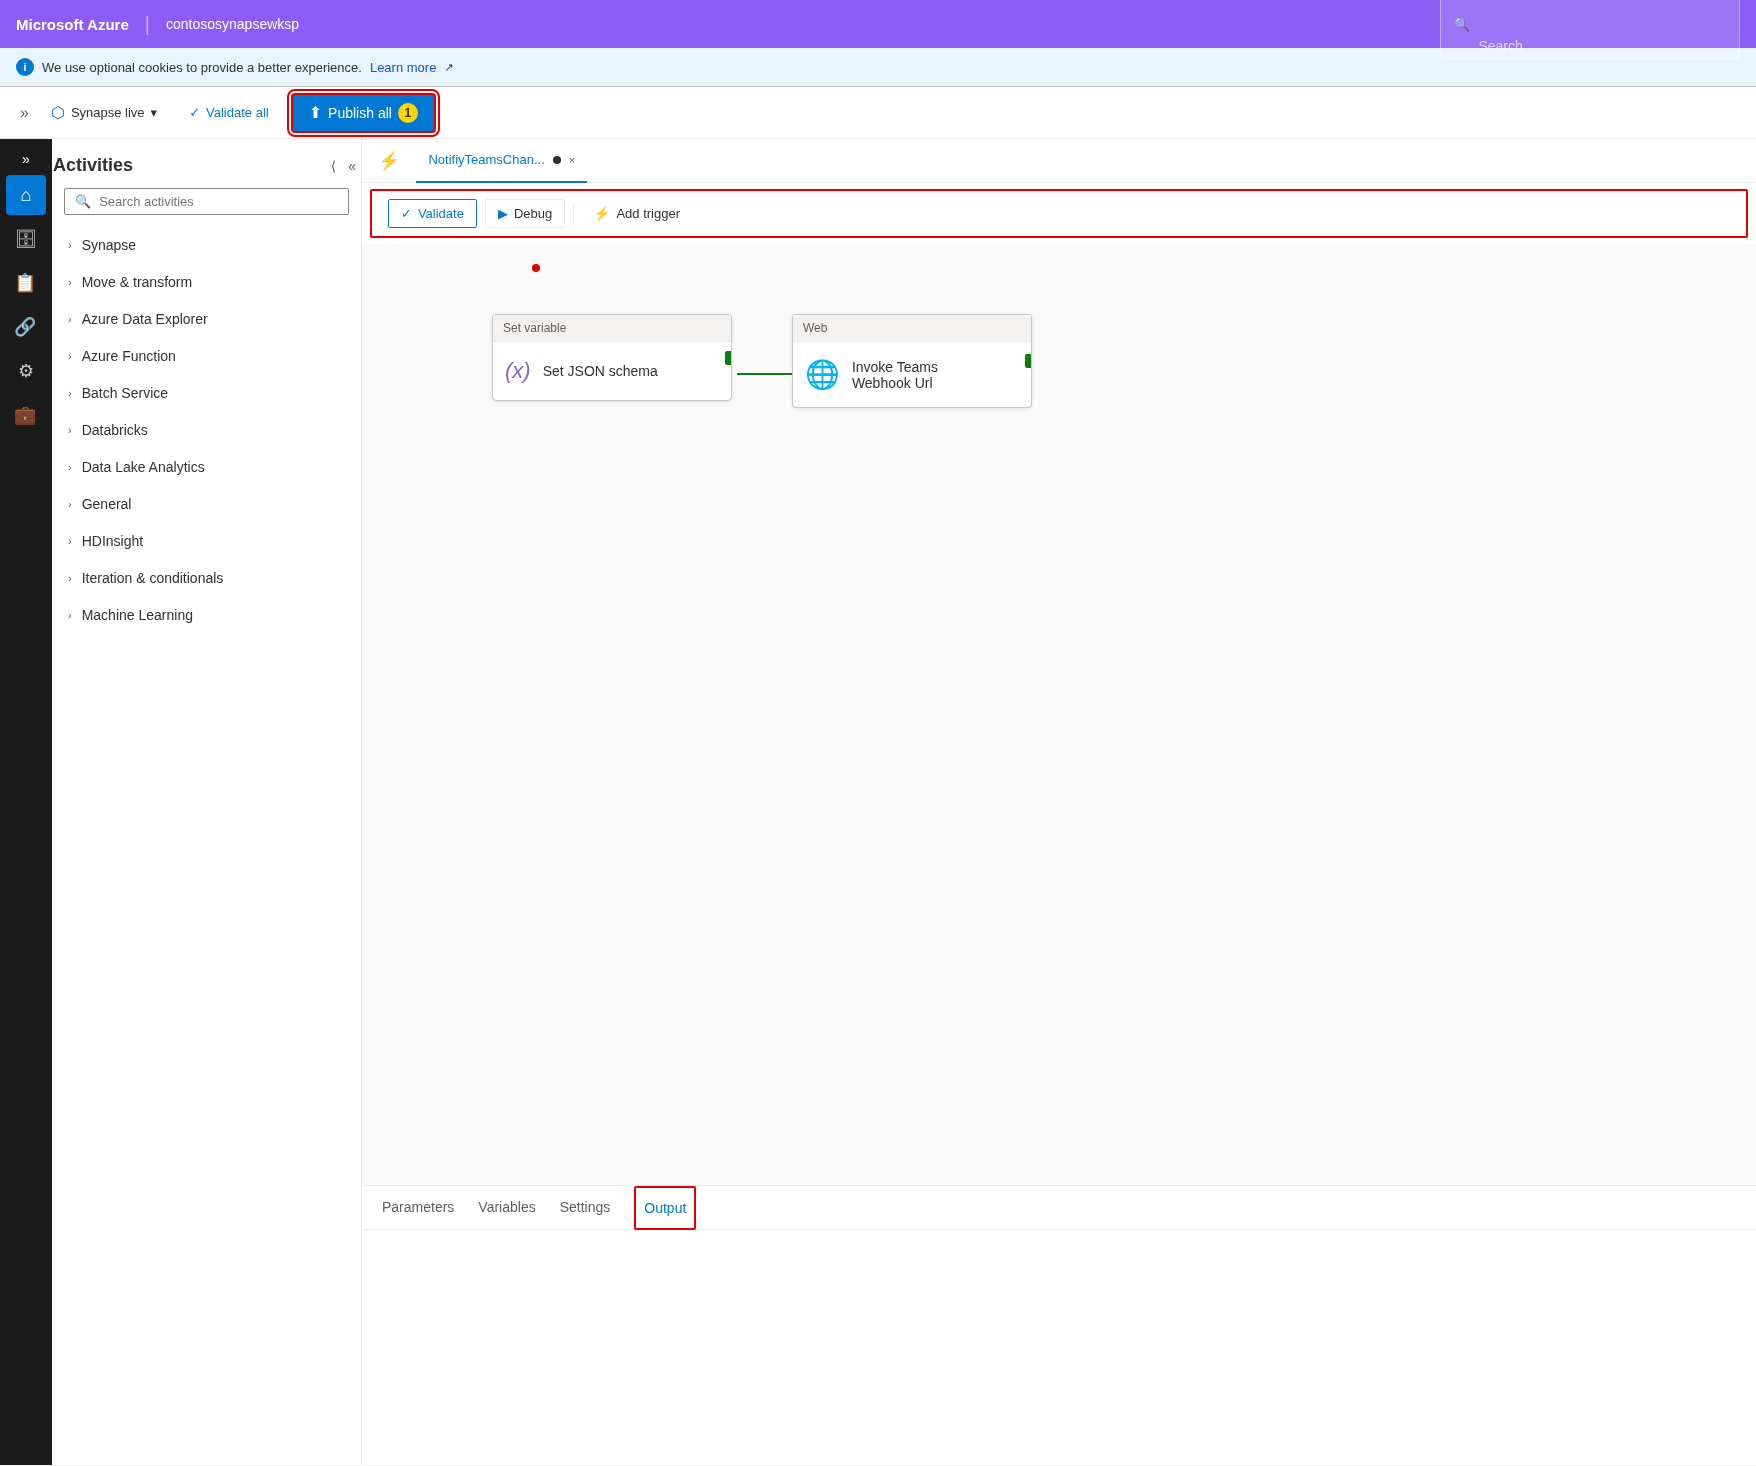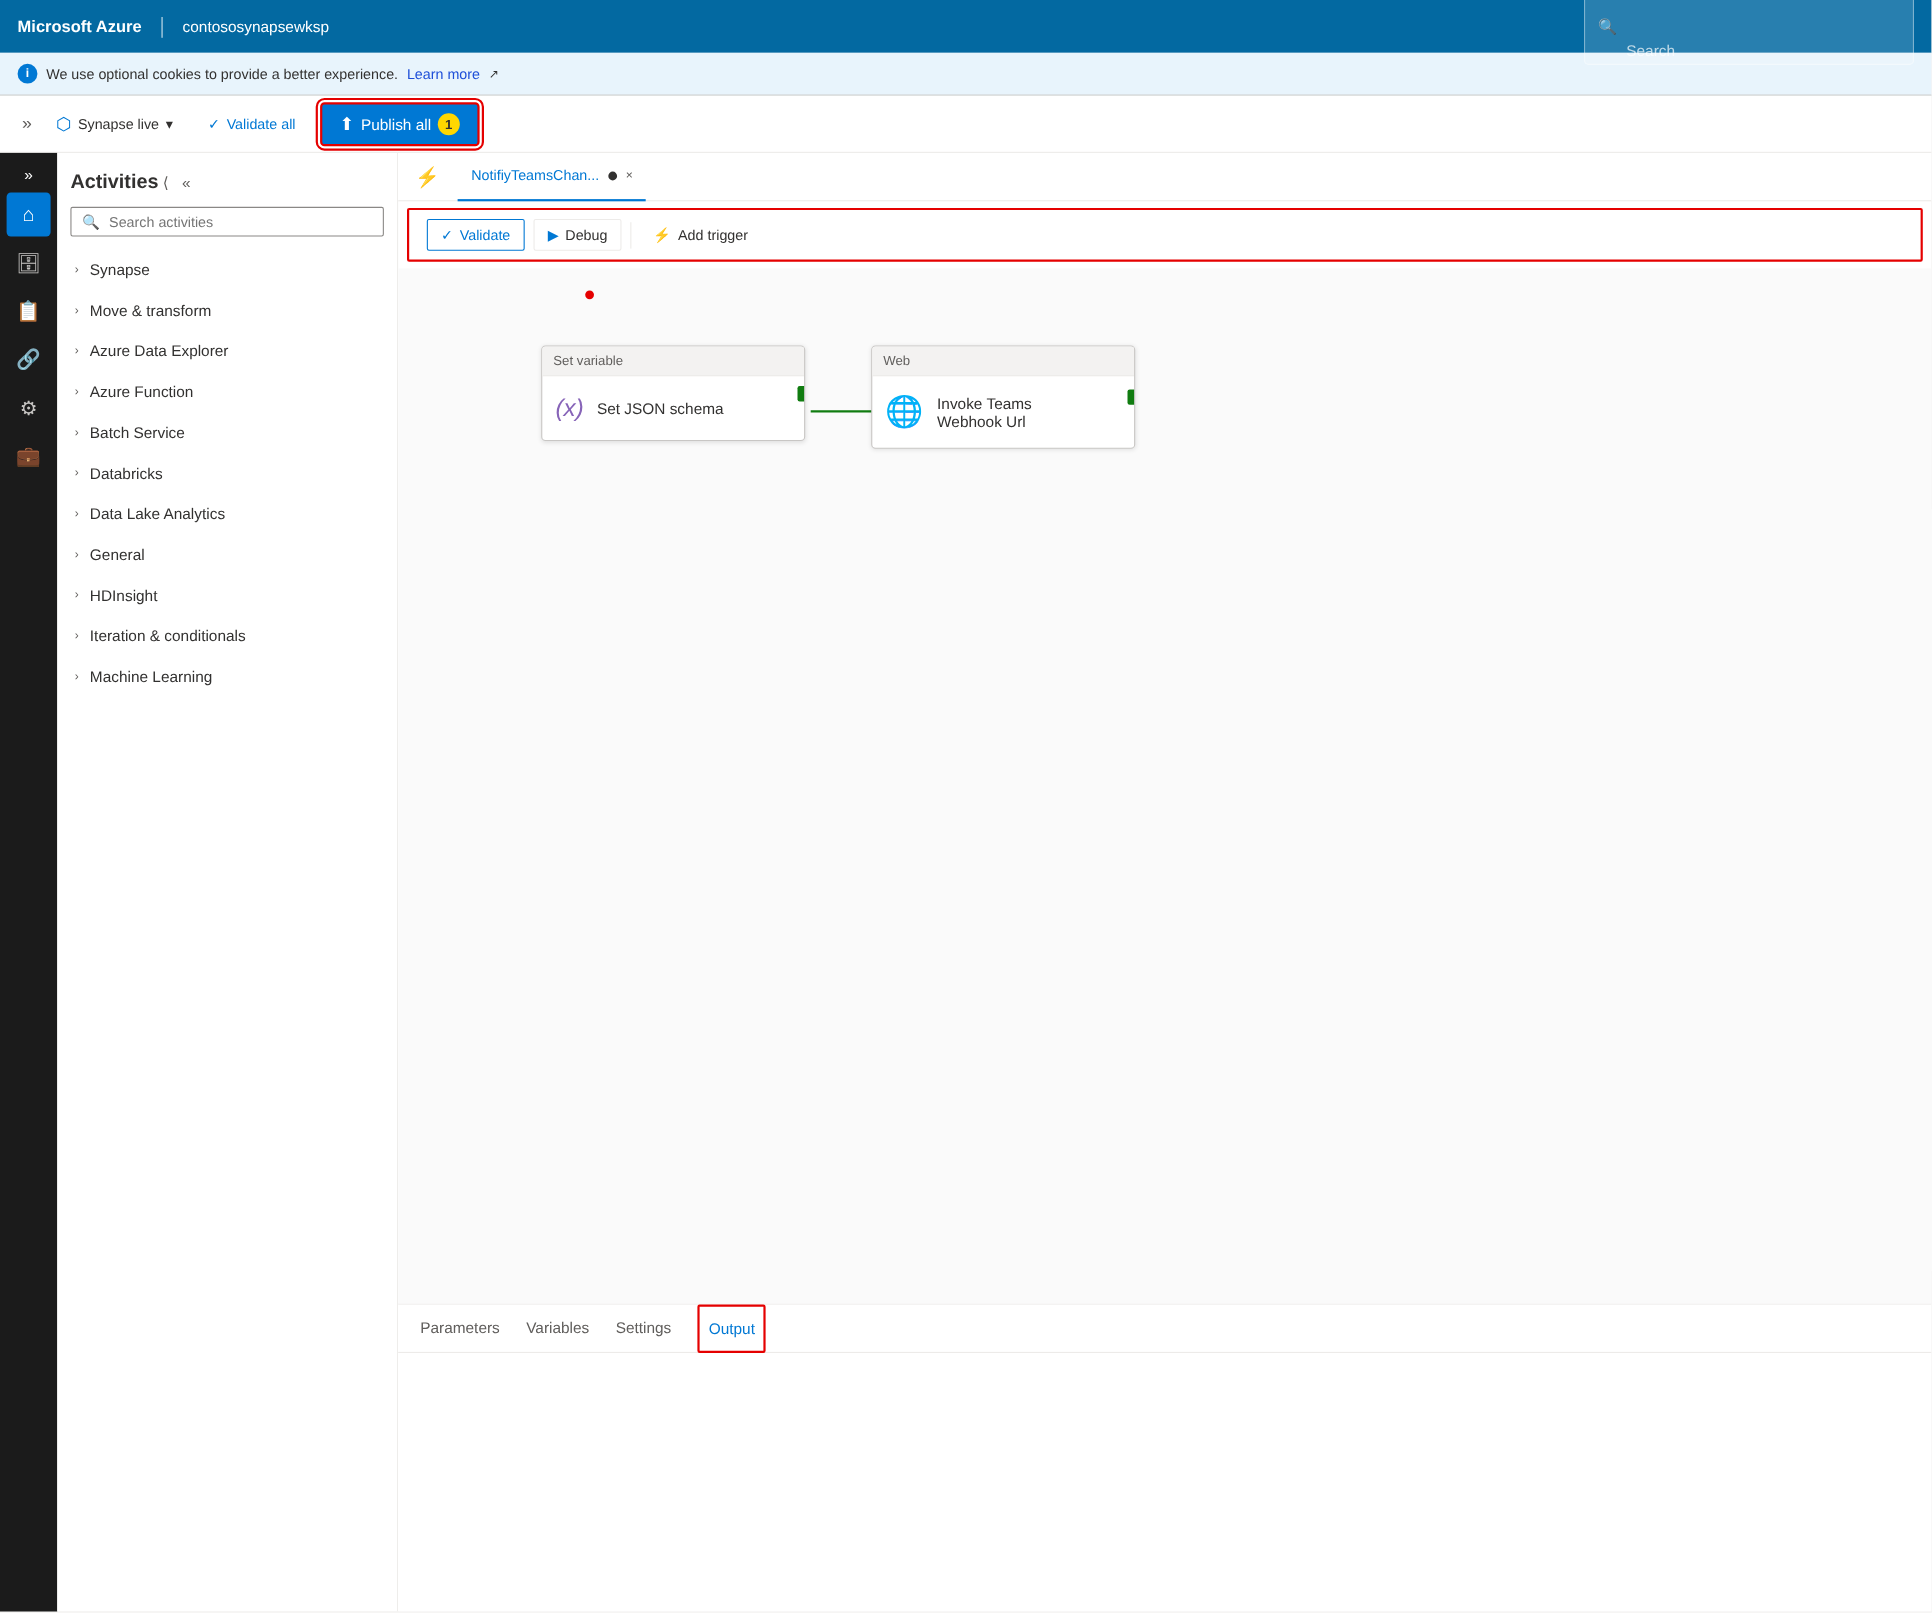--- a/index.html
+++ b/index.html
@@ -1,20 +1,20 @@
 <!DOCTYPE html>
 <html><head>
   <meta charset="utf-8">
   <style>
     * { box-sizing: border-box; margin: 0; padding: 0; }
     body { font-family: 'Segoe UI', sans-serif; font-size: 14px; background: #f3f2f1; overflow: hidden; width: 1756px; height: 1466px; }
 
     
     .top-bar {
-      background: #0369a1;
+      background: #8b5cf6;
       height: 48px;
       display: flex;
       align-items: center;
       padding: 0 16px;
       gap: 12px;
     }
     .top-bar-title {
       color: white;
       font-weight: 700;
       font-size: 15px;
@@ -181,22 +181,22 @@
       width: 310px;
       background: white;
       border-right: 1px solid #edebe9;
       display: flex;
       flex-direction: column;
       flex-shrink: 0;
     }
     .activities-header-row {
       display: flex;
       align-items: center;
-      justify-content: flex-start;
-      padding: 16px 12px 8px;
+      justify-content: space-between;
+      padding: 16px 1px 8px;
     }
     .activities-title {
       font-size: 18px;
       font-weight: 600;
       color: #323130;
     }
     .activities-controls {
       display: flex;
       gap: 4px;
     }

